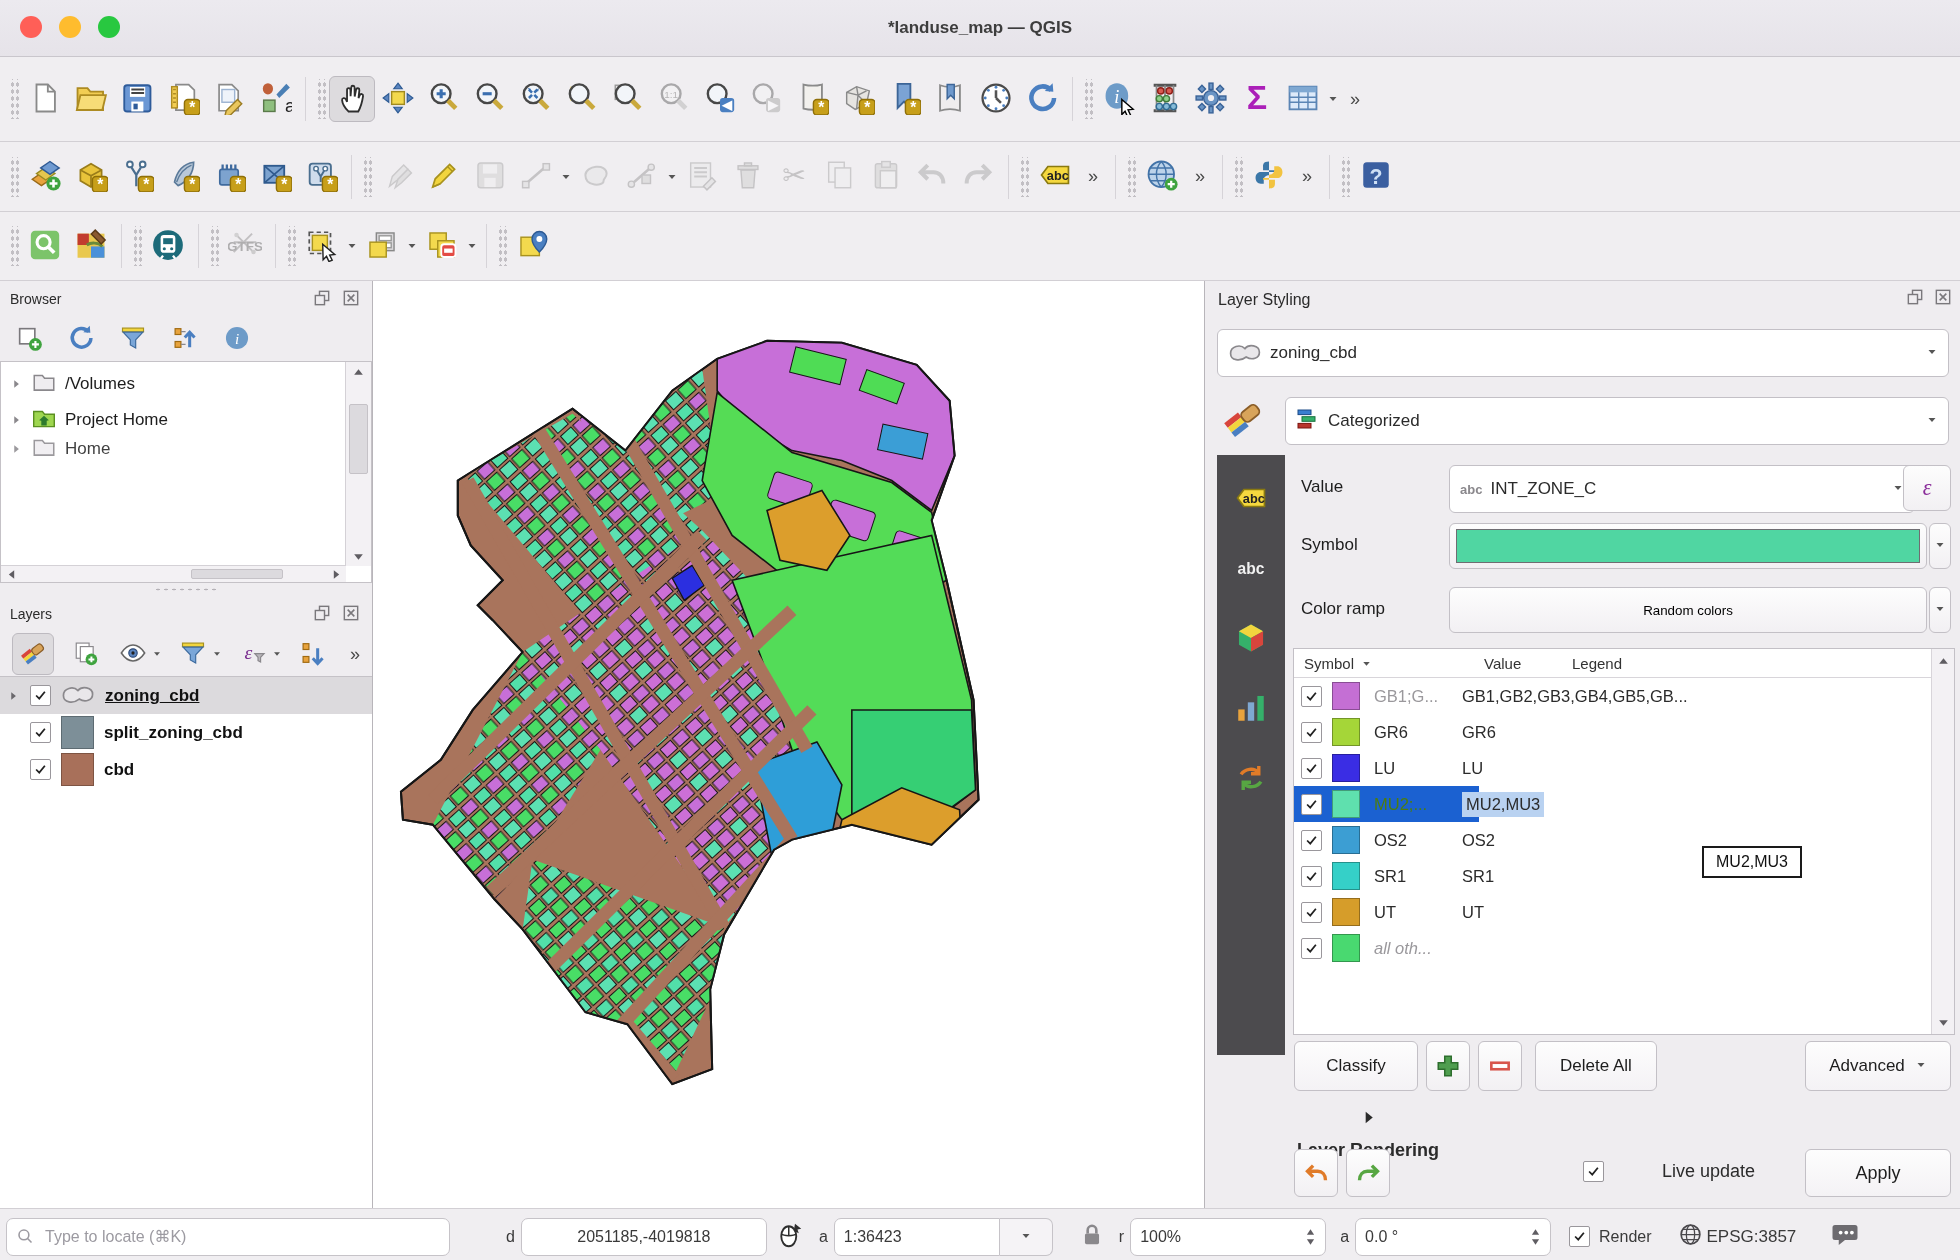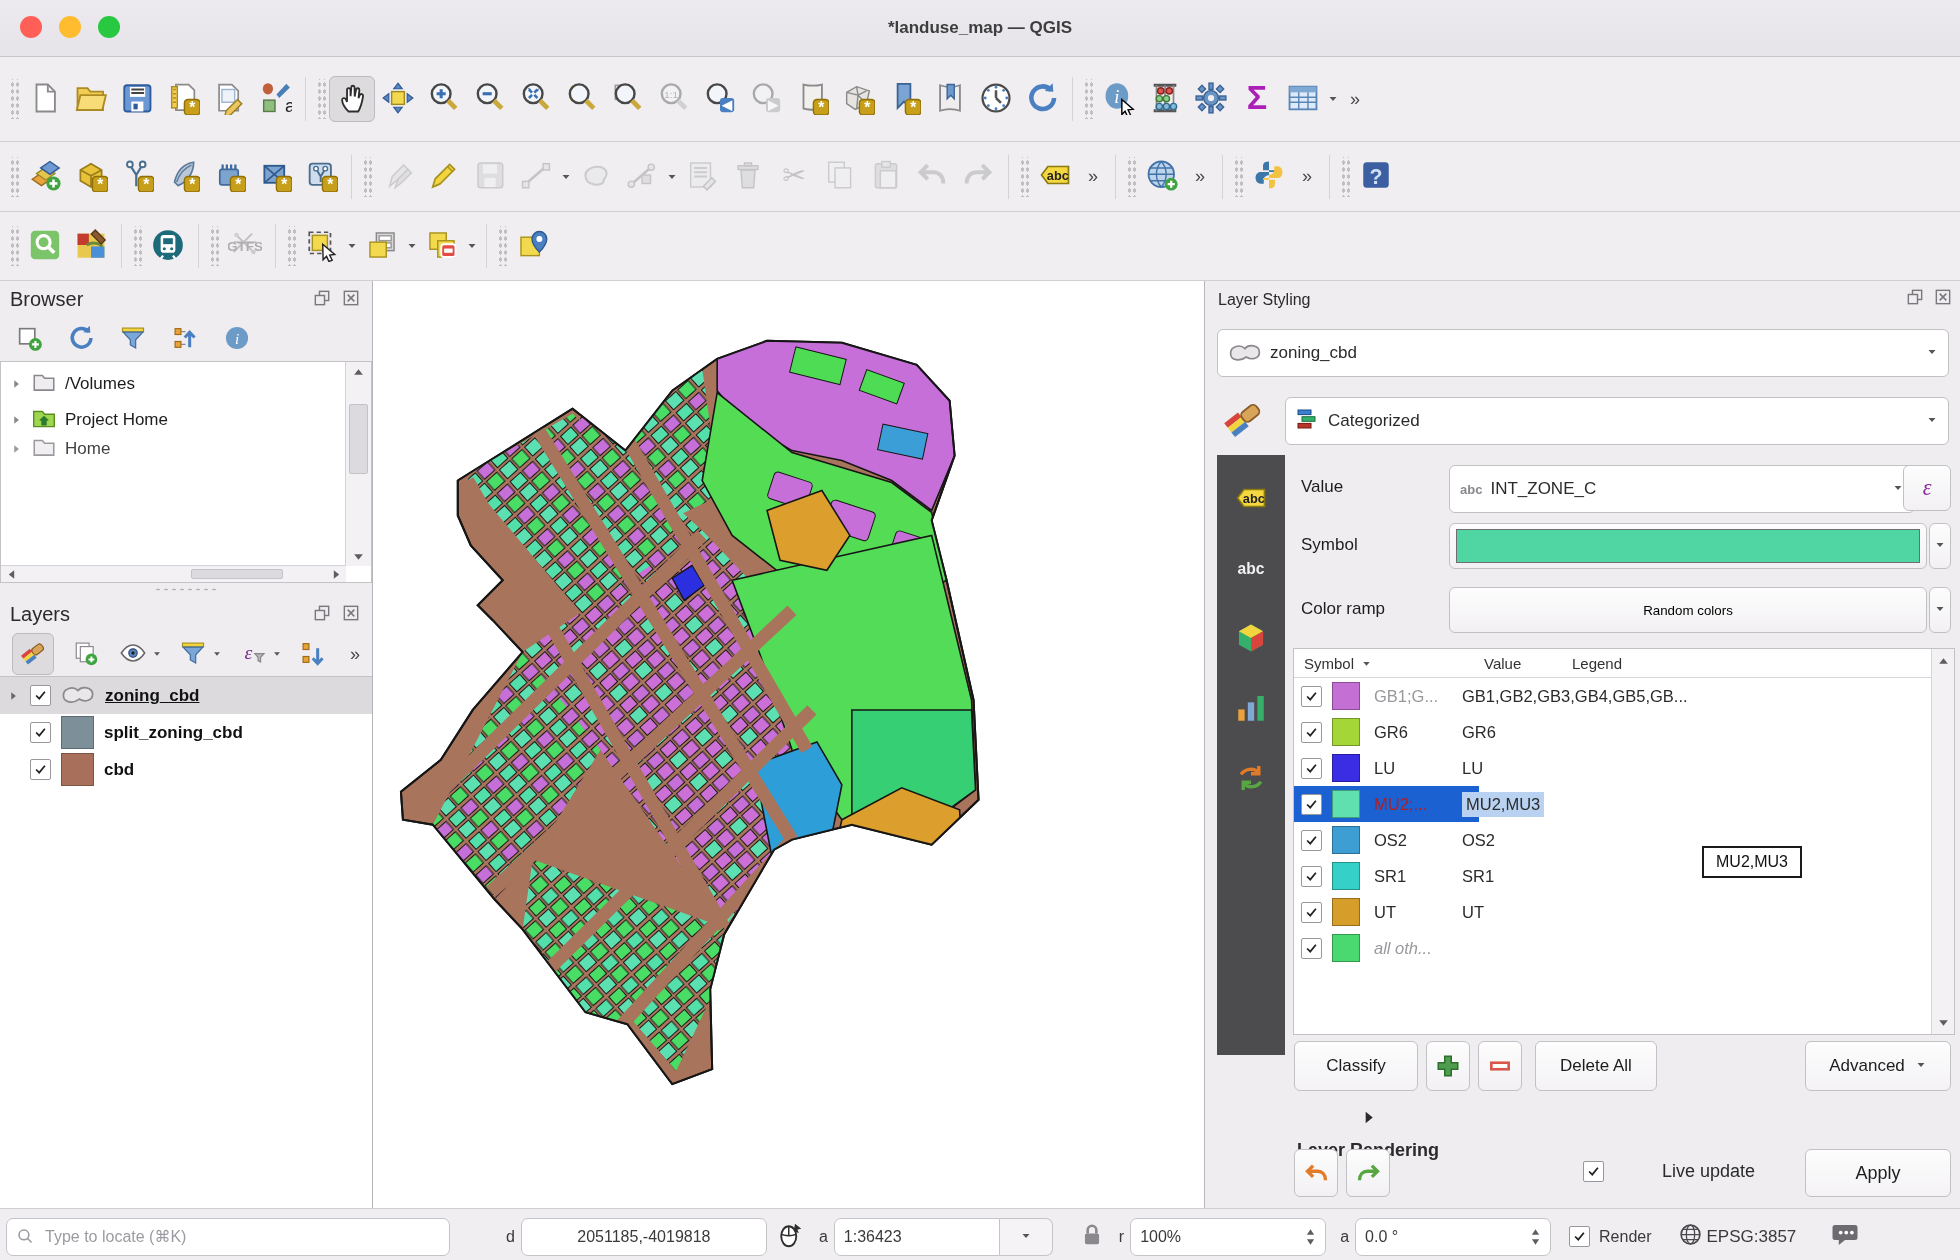--- a/index.html
+++ b/index.html
@@ -20,21 +20,21 @@
   .tbcaret{width:14px;height:46px;display:flex;align-items:center;justify-content:center;flex:0 0 auto;}
   .tbcaret svg{width:12px;height:12px;}
   .sep{width:1px;height:44px;background:#d6d3d8;margin:0 7px;flex:0 0 auto;}
   .grip{width:10px;height:40px;margin:0 3px;flex:0 0 auto;
     background-image:radial-gradient(#c2bfc4 1.5px,transparent 1.6px);background-size:5px 7px;background-position:1px 2px;}
   .chevbtn{font-size:18px;color:#4a4a4a;width:30px;height:40px;background:none;border:none;}
   .main{display:flex;height:927px;}
   
   .leftcol{width:372px;flex:0 0 auto;display:flex;flex-direction:column;background:#efedf0;border-right:1px solid #b8b5ba;}
   .panel-h{height:36px;display:flex;align-items:center;padding:0 10px;flex:0 0 auto;}
-  .panel-h .pt{font-size:20px;color:#2b2b2b;flex:1;}
+  .panel-h .pt{font-size:14px;color:#2b2b2b;flex:1;}
   .winbtn{width:22px;height:22px;background:none;border:none;padding:0;margin-left:7px;}
   .winbtn svg{width:20px;height:20px;}
   .ptools{height:44px;display:flex;align-items:center;gap:18px;padding:0 12px;flex:0 0 auto;}
   .ptools .tb{width:34px;height:34px;}
   .ptools .tb svg{width:28px;height:28px;}
   .treebox{background:#fff;border:1px solid #c5c2c7;margin:0 0 0 0;position:relative;flex:1;overflow:hidden;}
   .titem{display:flex;align-items:center;height:36px;padding-left:8px;gap:8px;font-size:17px;color:#1d1d1d;}
   .titem svg.caret{width:14px;height:14px;flex:0 0 auto;}
   .titem svg.ticon{width:26px;height:26px;flex:0 0 auto;}
   .vscroll{position:absolute;right:0;top:0;bottom:16px;width:25px;background:#f3f1f4;border-left:1px solid #d4d1d6;}
@@ -1081,21 +1081,21 @@
             <span class="lt-leg" style="">LU</span>
           </div>
           <div class="lt-row sel">
             <div class="band"></div>
             <span class="cb">
               <svg viewBox="0 0 24 24">
                 <path d="M5 12l5 5 9-11" fill="none" stroke="#222" stroke-width="2.8"></path>
               </svg>
             </span>
             <span class="lt-sw" style="background:#5fe0ae;"></span>
-            <span class="lt-val" style="color:#b91c1c;">MU2;...</span>
+            <span class="lt-val" style="color:#4d7c0f;">MU2;...</span>
             <span class="lt-leg" style="background:#b9d2f1;padding:3px 4px;">MU2,MU3</span>
           </div>
           <div class="lt-row">
             <span class="cb">
               <svg viewBox="0 0 24 24">
                 <path d="M5 12l5 5 9-11" fill="none" stroke="#222" stroke-width="2.8"></path>
               </svg>
             </span>
             <span class="lt-sw" style="background:#3c9ed3;"></span>
             <span class="lt-val" style="">OS2</span>

